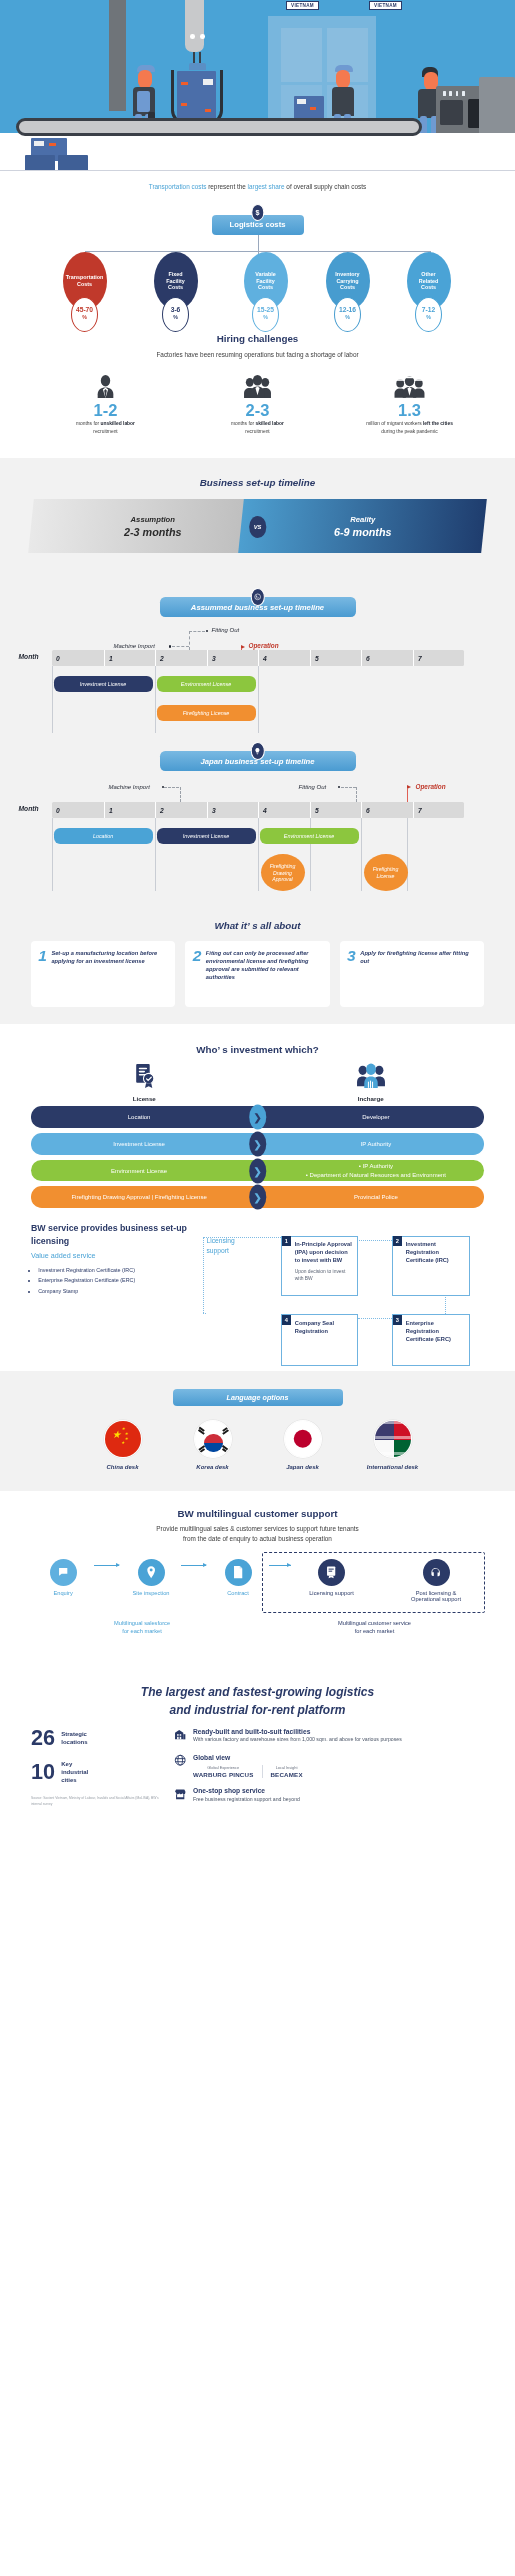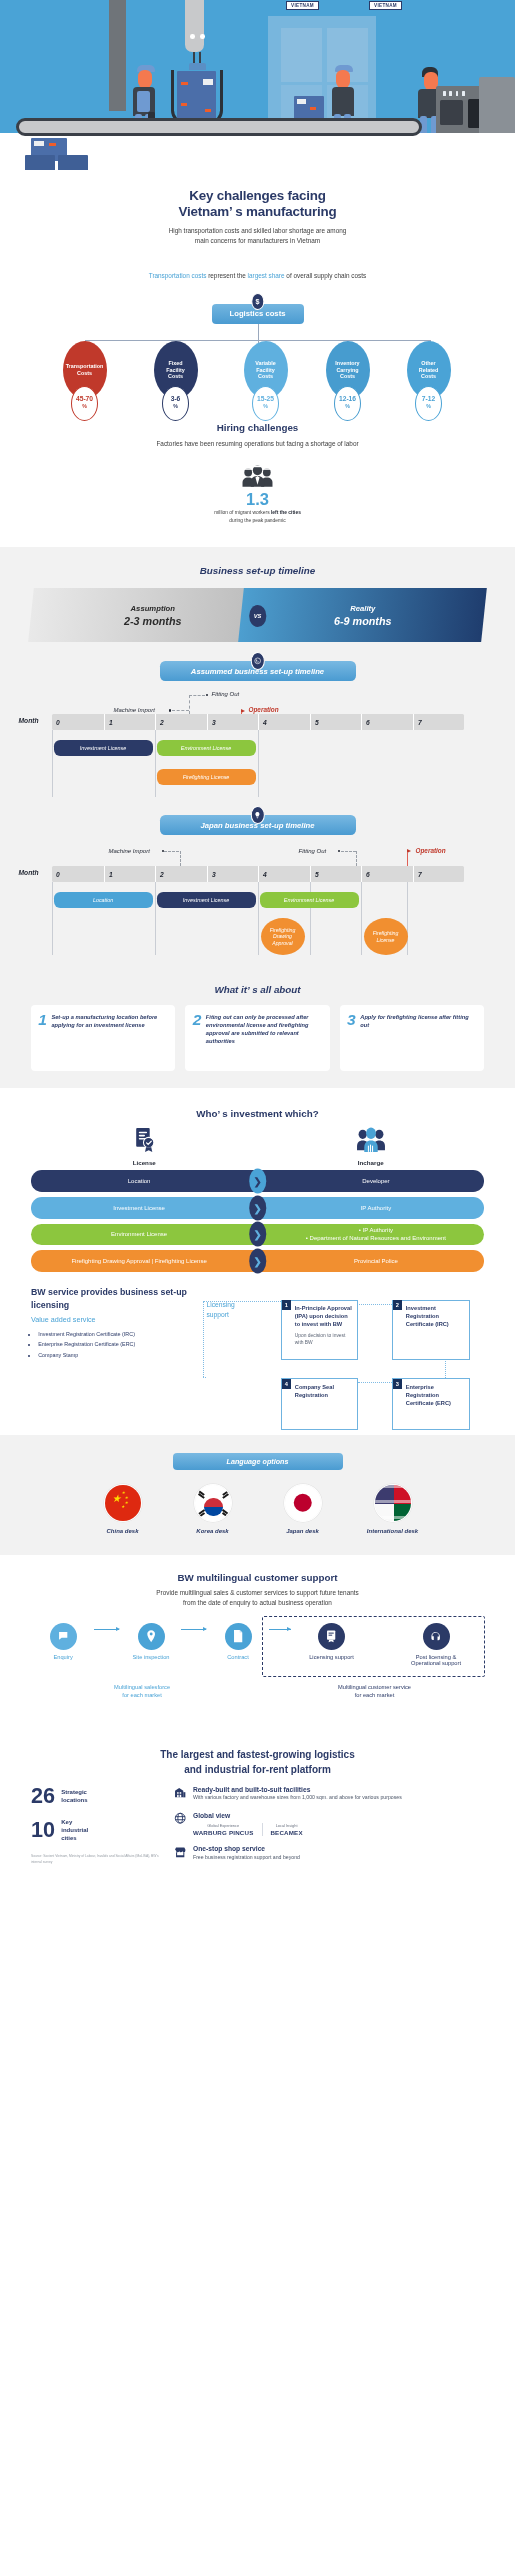--- a/index.html
+++ b/index.html
@@ -293,30 +293,20 @@
     <div class="floor"></div>
     <div class="belt"></div>
     <div class="crate" style="left:31px;top:138px;width:36px;height:23px;z-index:4;">
       <span class="tag" style="left:3.1px;top:3.1px;width:10.3px;height:4.6px;"></span>
       <span class="mark" style="left:17.5px;top:5.2px;width:7.2px;height:2.6px;"></span>
     </div>
     <div class="crate" style="left:25px;top:155px;width:30px;height:15.5px;z-index:4;background:#3f5f96;"></div>
     <div class="crate" style="left:58px;top:155px;width:30px;height:15.5px;z-index:4;background:#3f5f96;"></div>
   </div>
 
-  <div class="sec sec-white" style="padding-top:17.5px;padding-bottom:13.4px;">
-    <h1 class="title">
-      <span>Key challenges facing</span><br>
-      <span>Vietnam’ s manufacturing</span>
-    </h1>
-    <div class="subtitle">
-      <span>High transportation costs and skilled labor shortage are among</span><br>
-      <span>main concerns for manufacturers in Vietnam</span>
-    </div>
-  </div>
   <div class="hr"></div>
 
   <div class="sec sec-white" style="padding-top:12.4px;padding-bottom:5.2px;">
     <div class="lead">
       <span class="hl">Transportation costs</span><span> represent the </span><span class="hl">largest share</span><span> of overall supply chain costs</span>
     </div>
 
     <div class="tree">
       <div class="dollar">$</div>
       <div class="logi-pill">Logistics costs</div>
@@ -384,20 +374,53 @@
         </div>
       </div>
     </div>
   </div>
 
   <div class="sec sec-white" style="padding-top:2.1px;padding-bottom:23px;">
     <h2 class="sect">Hiring challenges</h2>
     <div class="subtitle" style="margin-top:5.2px;">Factories have been resuming operations but facing a shortage of labor</div>
 
     <div class="hire-row">
+      <div class="hire">
+        <div class="glyph">
+          <svg width="23" height="24" viewBox="0 0 44 46" fill="#3a3f47">
+            <ellipse cx="22" cy="11" rx="9" ry="11"></ellipse>
+            <path d="M22 24c-9 0-15 5-15 13v7h30v-7c0-8-6-13-15-13z"></path>
+            <path d="M22 24l-5 4 5 16 5-16z" fill="#fff"></path>
+            <path d="M22 27l-2.5 3 2.5 14 2.5-14z" fill="#3a3f47"></path>
+          </svg>
+        </div>
+        <div class="big">1-2</div>
+        <div class="cap2">
+          <span>months for </span><b>unskilled labor</b><br>
+          <span>recruitment</span>
+        </div>
+      </div>
+      <div class="hire">
+        <div class="glyph">
+          <svg width="29" height="24" viewBox="0 0 56 46" fill="#3a3f47">
+            <ellipse cx="13" cy="14" rx="7.5" ry="8.5"></ellipse>
+              <path d="M13 25c-7 0-11 4-11 10v9h22v-9c0-6-4-10-11-10z"></path>
+            <ellipse cx="43" cy="14" rx="7.5" ry="8.5"></ellipse>
+              <path d="M43 25c-7 0-11 4-11 10v9h22v-9c0-6-4-10-11-10z"></path>
+            <ellipse cx="28" cy="10" rx="9" ry="10"></ellipse>
+              <path d="M28 22c-8 0-13 5-13 12v10h26V34c0-7-5-12-13-12z"></path>
+            <path d="M28 22l-4 3 4 14 4-14z" fill="#fff"></path>
+          </svg>
+        </div>
+        <div class="big">2-3</div>
+        <div class="cap2">
+          <span>months for </span><b>skilled labor</b><br>
+          <span>recruitment</span>
+        </div>
+      </div>
       <div class="hire">
         <div class="glyph">
           <svg width="31" height="24" viewBox="0 0 60 46" fill="#3a3f47">
             <ellipse cx="12" cy="16" rx="7.5" ry="8"></ellipse>
               <path d="M2 8h20v3H2z" fill="#fff"></path>
             <path d="M12 26c-7 0-11 4-11 10v8h22v-8c0-6-4-10-11-10z"></path>
             <ellipse cx="48" cy="16" rx="7.5" ry="8"></ellipse>
               <path d="M38 8h20v3H38z" fill="#fff"></path>
             <path d="M48 26c-7 0-11 4-11 10v8h22v-8c0-6-4-10-11-10z"></path>
             <ellipse cx="30" cy="12" rx="9" ry="9.5"></ellipse>
@@ -427,21 +450,21 @@
       </div>
       <div class="vs-right">
         <div class="in">
           <div class="k">Reality</div>
           <div class="v">6-9 months</div>
         </div>
       </div>
       <div class="vs-badge">VS</div>
     </div>
 
-    <div style="margin-top:12px;position:relative;">
+    <div style="margin-top:37px;position:relative;">
       <div class="tl-pill">
         <span class="tl-icon">
           <svg width="7.7" height="7.7" viewBox="0 0 24 24" fill="none" stroke="#fff" stroke-width="2">
             <circle cx="12" cy="12" r="9"></circle>
               <circle cx="9" cy="10" r="1.2" fill="#fff"></circle>
             <path d="M8 15c2 1.5 5 1.5 7 0" stroke-linecap="round"></path>
           </svg>
         </span>
         <span>Assummed business set-up timeline</span>
       </div>
@@ -800,21 +823,21 @@
         <div class="ml-cap">for each market</div>
       </div>
       <div style="position:absolute;left:233px;top:66px;width:221px;">
         <div class="ml-cap dk">Multilingual customer service</div>
         <div class="ml-cap dk">for each market</div>
       </div>
     </div>
   </div>
 
   <div class="sec sec-white" style="padding-top:17.5px;padding-bottom:14.4px;">
-    <h2 class="sect" style="font-size:10px;line-height:1.5;">
+    <h2 class="sect" style="font-size:12px;line-height:1.5;font-style:italic;">
       <span>The largest and fastest-growing logistics</span><br>
       <span>and industrial for-rent platform</span>
     </h2>
 
     <div class="plat">
       <div class="plat-l">
         <div class="plat-stat">
           <div class="n">26</div>
           <div class="t">
             <div>Strategic</div>

